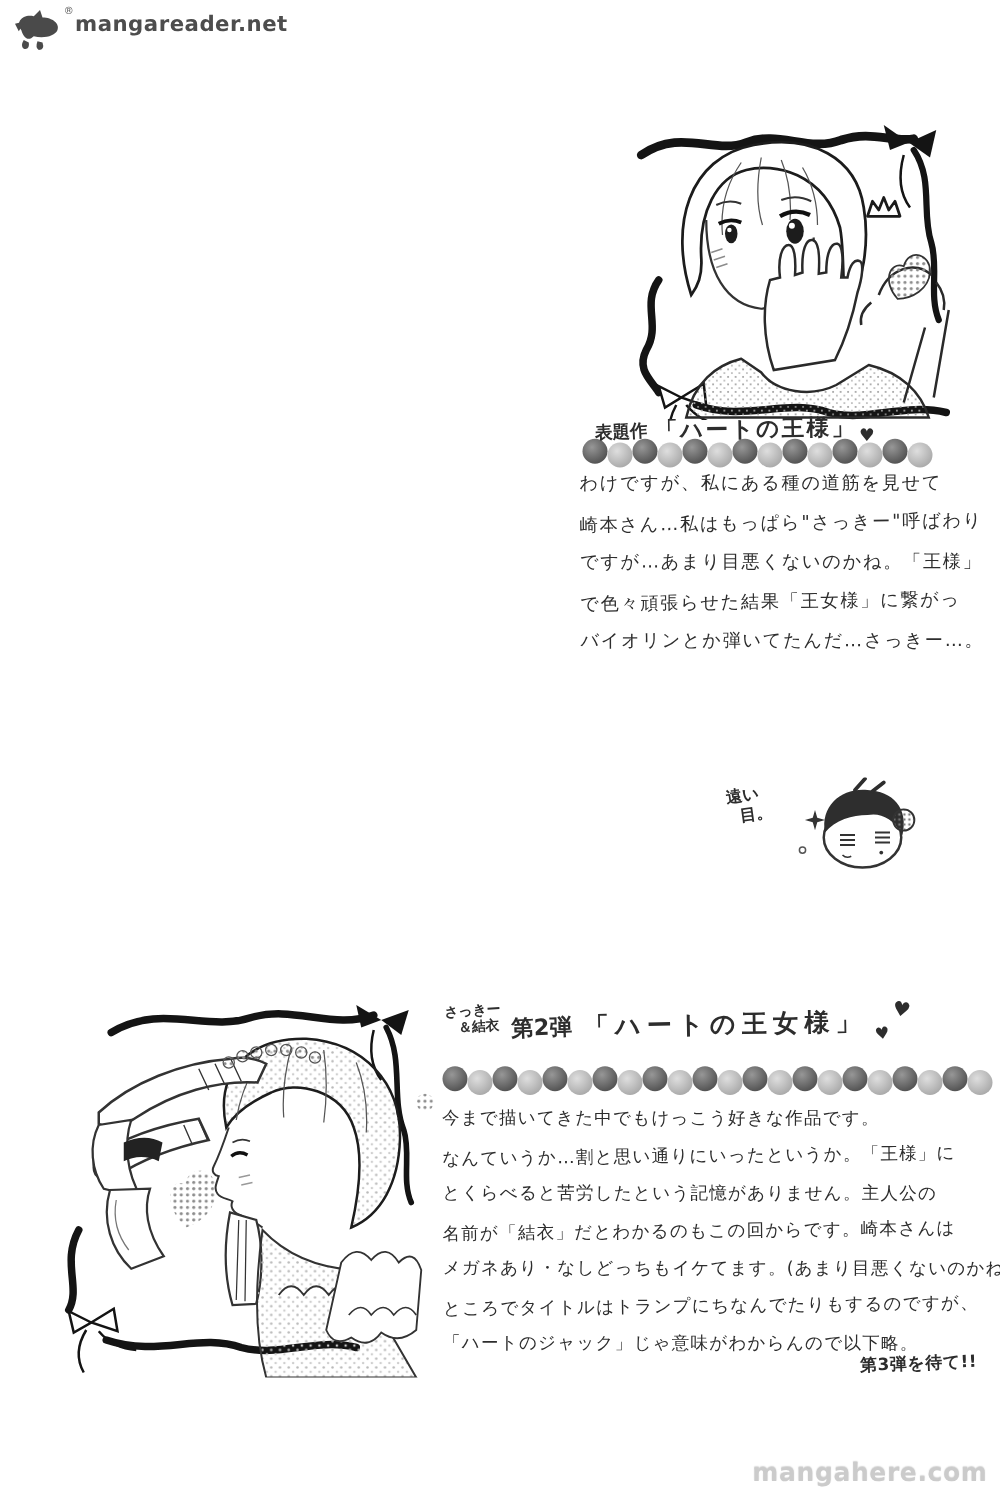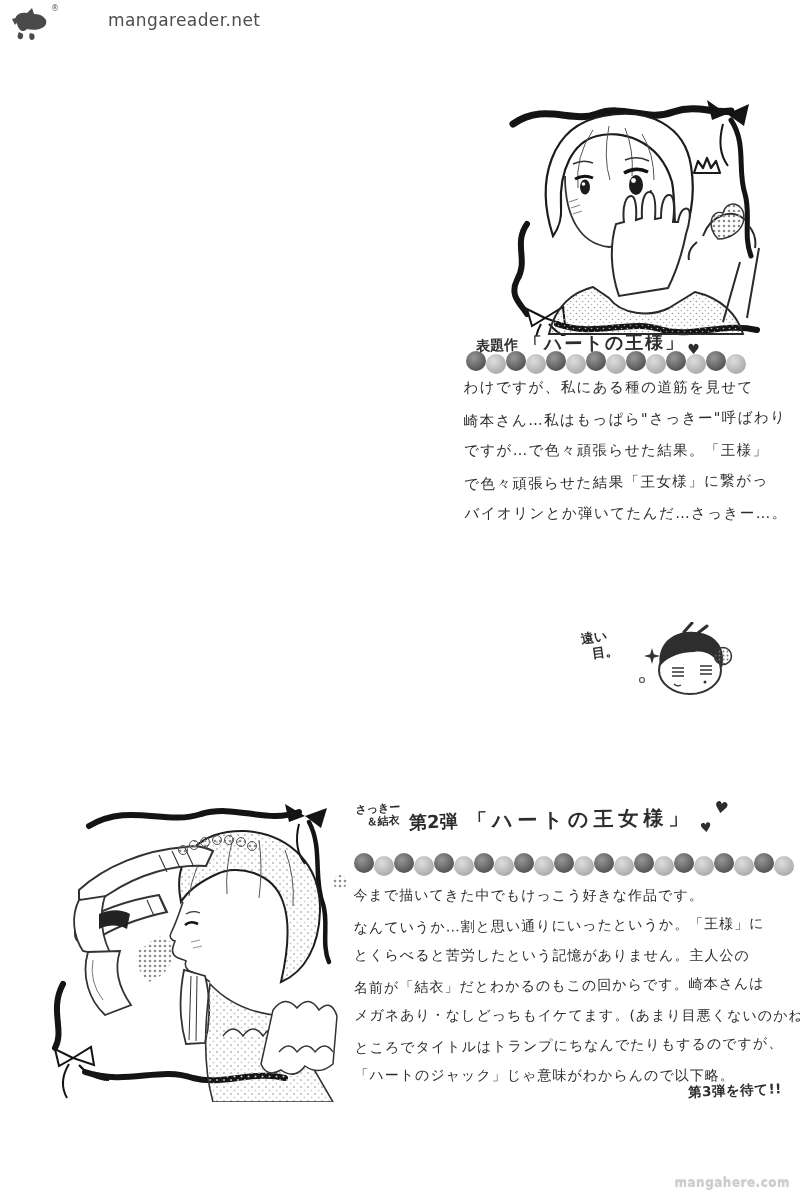--- a/index.html
+++ b/index.html
@@ -7,24 +7,24 @@
     width:800px;height:1200px;background:#ffffff;
     font-family:"DejaVu Sans",sans-serif;color:#333;
     -webkit-font-smoothing:antialiased;
   }
   .page{position:relative;width:800px;height:1200px;background:#fff;overflow:hidden;}
 
   
   .logo{position:absolute;left:8px;top:6px;display:flex;align-items:flex-start;cursor:pointer;}
   .logo svg{display:block;}
   .rmark{font-size:8px;color:#5a5a5a;margin:-2px 1px 0 1px;}
-  .logo-text{font-size:17px;font-weight:normal;color:#4d4d4d;letter-spacing:.4px;margin-top:4px;margin-left:48px;}
+  .logo-text{font-size:17px;font-weight:bold;color:#4d4d4d;letter-spacing:.4px;margin-top:4px;}
   .watermark{
     position:absolute;right:10px;bottom:10px;
-    font-size:12px;font-weight:bold;color:#cbcbcb;letter-spacing:.5px;
+    font-size:20px;font-weight:bold;color:#cbcbcb;letter-spacing:.5px;
     text-shadow:0 1px 1px rgba(255,255,255,.95), 0 -1px 1px rgba(0,0,0,.18);
   }
 
   
   .hand{color:#2d2d2d;}
   .para{position:absolute;font-size:14.5px;letter-spacing:1.4px;}
   .para .ln{white-space:nowrap;}
   .para1{left:464px;top:372px;width:300px;line-height:31.5px;transform:rotate(-.4deg);}
   .para2{left:354px;top:880px;width:450px;line-height:30px;font-size:14px;letter-spacing:1px;transform:rotate(-.3deg);}
   .para .ln:nth-child(odd){transform:rotate(.35deg);}
@@ -151,21 +151,21 @@
       <span class="dot light"></span>
       <span class="dot dark"></span>
       <span class="dot light"></span>
       <span class="dot dark"></span>
       <span class="dot light"></span>
     </div>
 
   <div class="para para1 hand">
     <div class="ln">わけですが、私にある種の道筋を見せて</div>
     <div class="ln">崎本さん…私はもっぱら"さっきー"呼ばわり</div>
-    <div class="ln">ですが…で色々頑張らせた結果。「王様」</div>
+    <div class="ln">ですが…あまり目悪くないのかね。「王様」</div>
     <div class="ln">で色々頑張らせた結果「王女様」に繋がっ</div>
     <div class="ln">バイオリンとか弾いてたんだ…さっきー…。</div>
   </div>
 
   <div class="chibi-caption hand">
     <div class="c1">遠い</div>
     <div class="c2">目。</div>
   </div>
 
   <svg class="chibi" width="140" height="78" viewBox="0 0 140 78">

